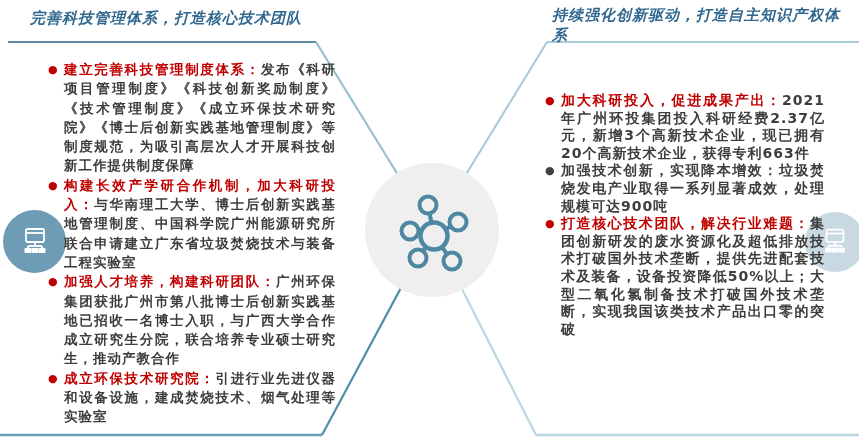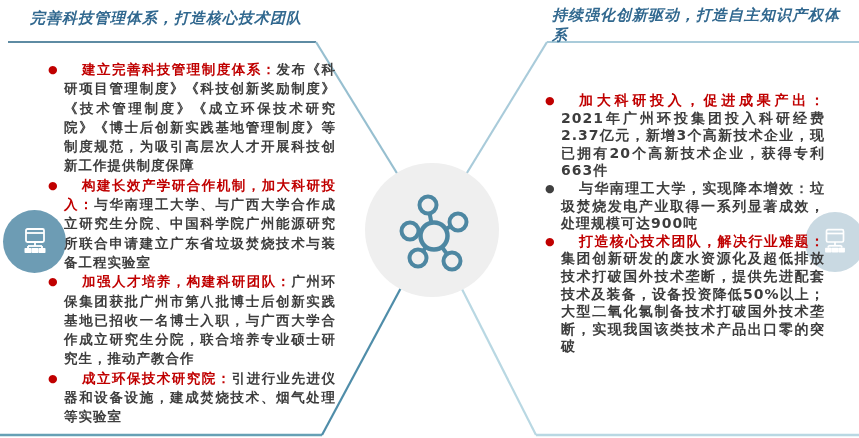--- a/index.html
+++ b/index.html
@@ -46,21 +46,21 @@
   .bullet-panel li {
     position: relative;
     padding-left: 18px;
     text-align: justify;
   }
   .bullet-dot {
     position: absolute; left: 2px; top: 0;
     font-size: 11px;
     color: #c00000;
   }
-  .lead { color: #c00000; margin-left: 18px; }
+  .lead { color: #c00000; }
   li.dark-lead .lead, li.dark-lead .bullet-dot { color: #404040; }
 
   
   .center-hub {
     position: absolute;
     left: 365px; top: 163px;
     width: 134px; height: 134px;
     border-radius: 50%;
     background: #efefef;
     z-index: 3;
@@ -94,38 +94,38 @@
 
   <div class="panel-title left">完善科技管理体系，打造核心技术团队</div>
   <div class="panel-title right">持续强化创新驱动，打造自主知识产权体系</div>
 
   <div class="bullet-panel left">
     <ul>
       <li>
         <span class="bullet-dot">●</span><span class="lead">建立完善科技管理制度体系：</span><span class="body-text">发布《科研项目管理制度》《科技创新奖励制度》《技术管理制度》《成立环保技术研究院》《博士后创新实践基地管理制度》等制度规范，为吸引高层次人才开展科技创新工作提供制度保障</span>
       </li>
       <li>
-        <span class="bullet-dot">●</span><span class="lead">构建长效产学研合作机制，加大科研投入：</span><span class="body-text">与华南理工大学、与广西大学合作成立研究生分院、中国科学院广州能源研究所联合申请建立广东省垃圾焚烧技术与装备工程实验室</span>
+        <span class="bullet-dot">●</span><span class="lead">构建长效产学研合作机制，加大科研投入：</span><span class="body-text">与华南理工大学、博士后创新实践基地管理制度、中国科学院广州能源研究所联合申请建立广东省垃圾焚烧技术与装备工程实验室</span>
       </li>
       <li>
         <span class="bullet-dot">●</span><span class="lead">加强人才培养，构建科研团队：</span><span class="body-text">广州环保集团获批广州市第八批博士后创新实践基地已招收一名博士入职，与广西大学合作成立研究生分院，联合培养专业硕士研究生，推动产教合作</span>
       </li>
       <li>
         <span class="bullet-dot">●</span><span class="lead">成立环保技术研究院：</span><span class="body-text">引进行业先进仪器和设备设施，建成焚烧技术、烟气处理等实验室</span>
       </li>
     </ul>
   </div>
 
   <div class="bullet-panel right">
     <ul>
       <li>
         <span class="bullet-dot">●</span><span class="lead">加大科研投入，促进成果产出：</span><span class="body-text">2021年广州环投集团投入科研经费2.37亿元，新增3个高新技术企业，现已拥有20个高新技术企业，获得专利663件</span>
       </li>
       <li class="dark-lead">
-        <span class="bullet-dot">●</span><span class="lead">与华南理工大学，实现降本增效：</span><span class="body-text">垃圾焚烧发电产业取得一系列显著成效，处理规模可达900吨</span>
+        <span class="bullet-dot">●</span><span class="lead">加强技术创新，实现降本增效：</span><span class="body-text">垃圾焚烧发电产业取得一系列显著成效，处理规模可达900吨</span>
       </li>
       <li>
         <span class="bullet-dot">●</span><span class="lead">打造核心技术团队，解决行业难题：</span><span class="body-text">集团创新研发的废水资源化及超低排放技术打破国外技术垄断，提供先进配套技术及装备，设备投资降低50%以上；大型二氧化氯制备技术打破国外技术垄断，实现我国该类技术产品出口零的突破</span>
       </li>
     </ul>
   </div>
 
   <div class="center-hub">
     <svg width="134" height="134" viewBox="0 0 134 134" aria-hidden="true">
       <g stroke="#4d87a2" stroke-width="4">

